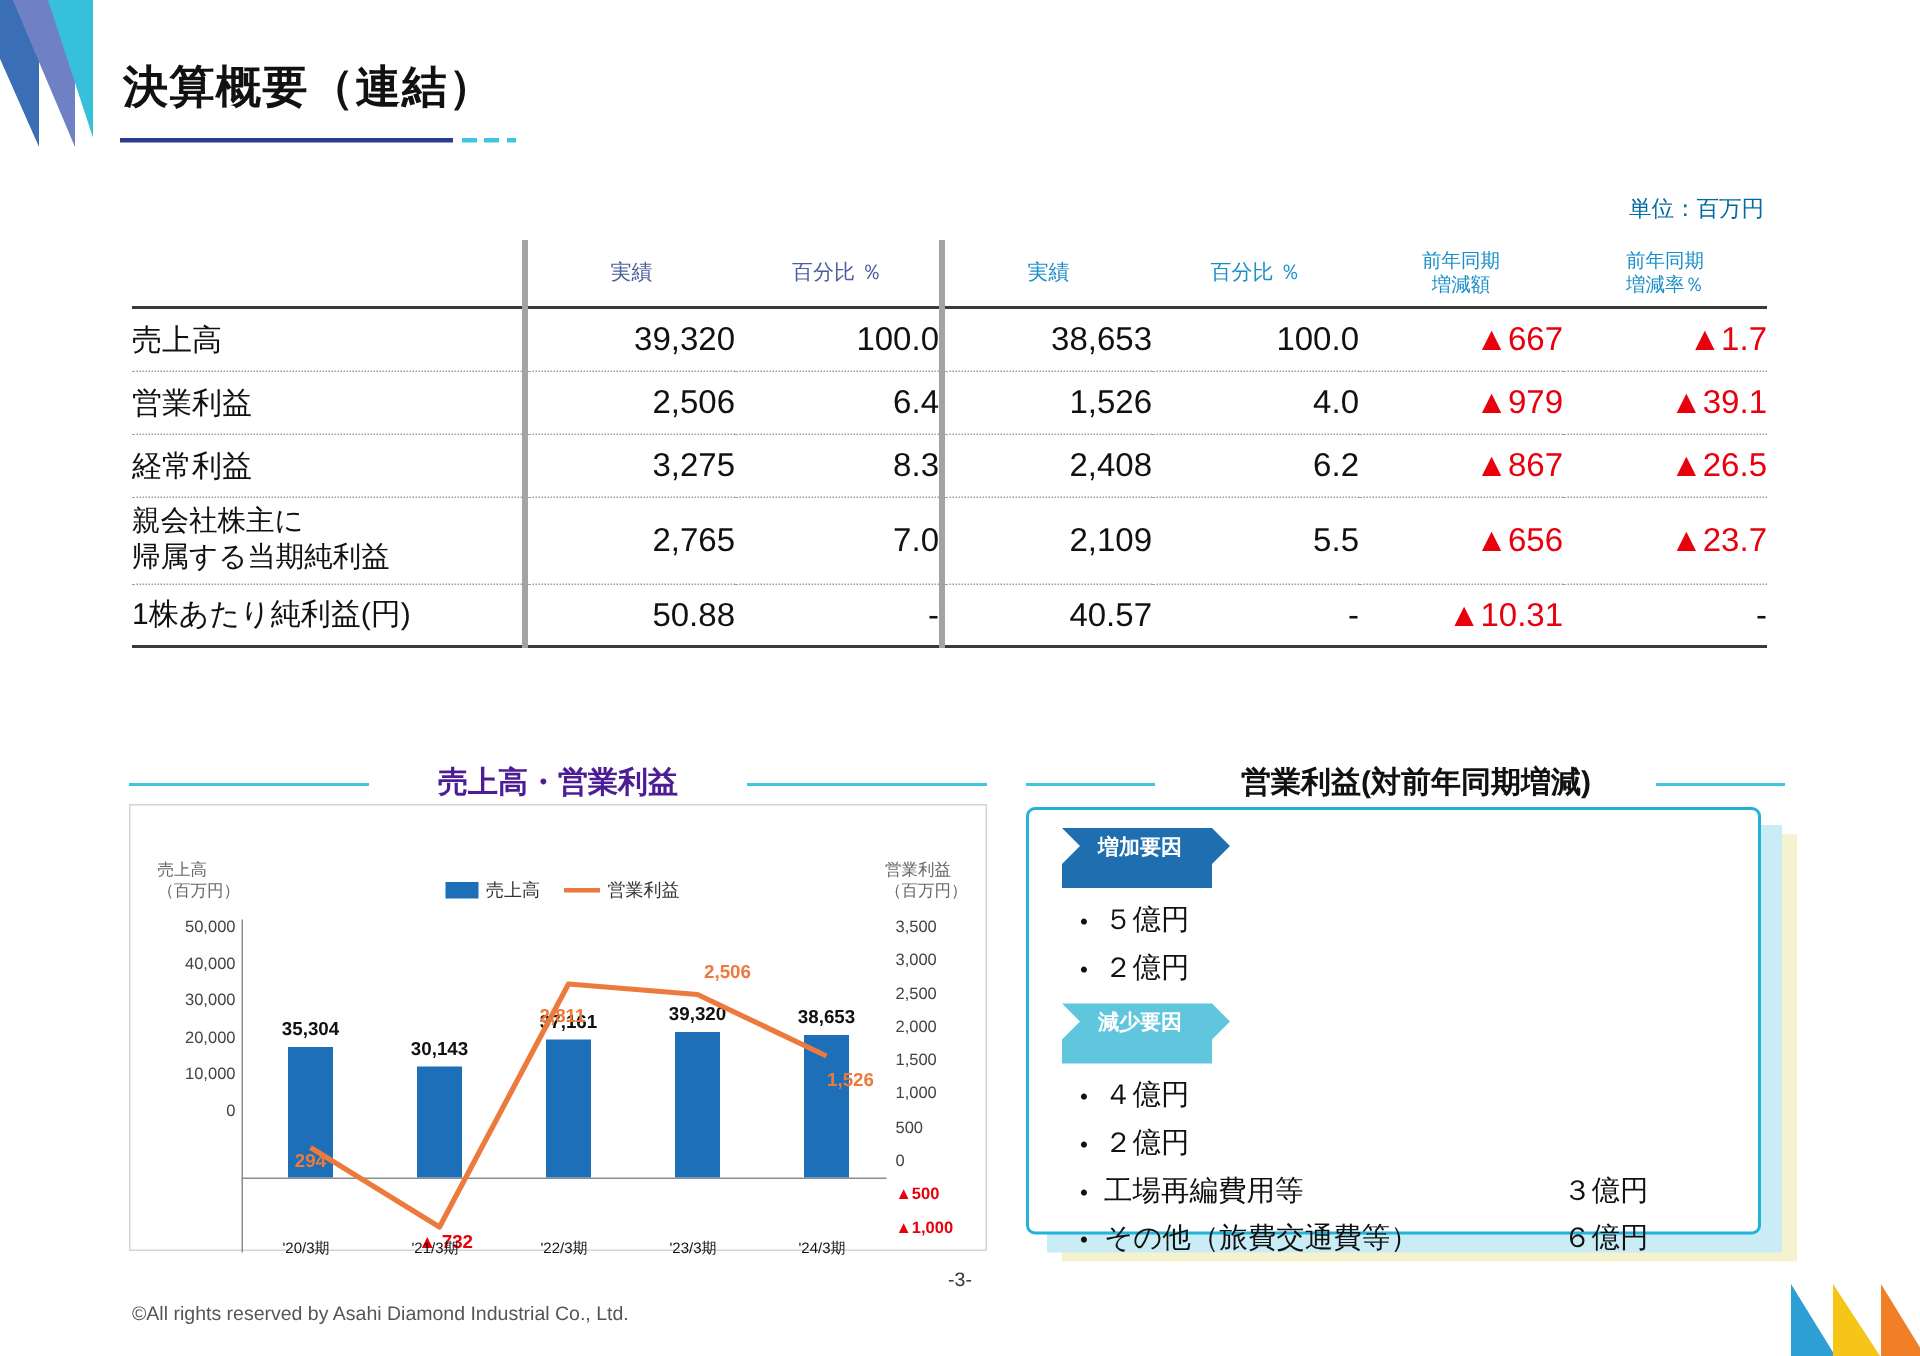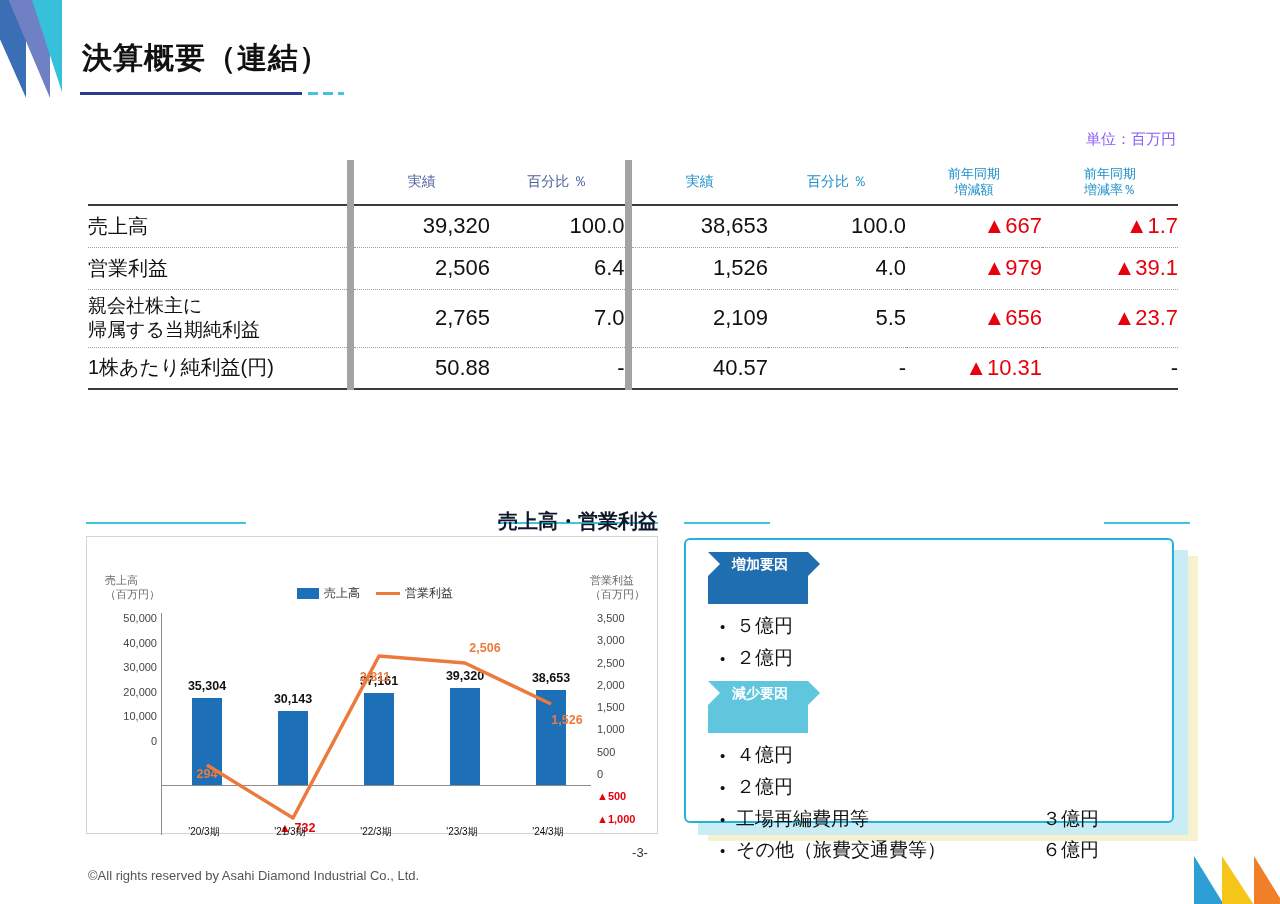--- a/index.html
+++ b/index.html
@@ -87,21 +87,21 @@
     position: absolute;
     left: 308px; top: 92px;
     width: 36px; height: 3px;
     background: repeating-linear-gradient(to right, #3fc6de 0 10px, transparent 10px 15px);
   }
 
   .unit-note {
     position: absolute;
     right: 104px; top: 130px;
     font-size: 15px;
-    color: #8b5cf6;
+    color: #0369a1;
   }
 
   
   .fin-table {
     position: absolute;
     left: 88px; top: 160px;
     width: 1090px;
     border-collapse: collapse;
     table-layout: fixed;
   }
@@ -171,33 +171,33 @@
   
   .fin-table tbody td {
     border-bottom: 1px dotted #9aa0a6;
   }
   .fin-table tbody tr:last-child td {
     border-bottom: 2px solid #3a3a3a;
   }
   .fin-table thead tr.sub th {
     border-bottom: 2px solid #3a3a3a;
   }
-  .sep-left { border-left: 7px solid #a3a3a3; }
+  .sep-left { border-left: 4px solid #a3a3a3; }
 
   
   .chart-panel {
     position: absolute;
     left: 86px; top: 508px;
     width: 572px; height: 326px;
   }
   .chart-title {
-    text-align: right;
+    text-align: center;
     font-size: 20px;
     font-weight: bold;
-    color: #0f172a;
+    color: #4c1d95;
     position: relative;
     z-index: 2;
   }
   .chart-title-line-l, .chart-title-line-r {
     position: absolute;
     top: 14px;
     height: 2px;
     background: #3fc6de;
   }
   .chart-title-line-l { left: 0; width: 160px; }
@@ -375,21 +375,21 @@
   }
 
   .ribbon {
     position: relative;
     display: inline-block;
     height: 36px;
     line-height: 24px;
     color: #fff;
     font-size: 14px;
     font-weight: bold;
-    padding: 0 20px 16px 24px;
+    padding: 0 20px 4px 24px;
     margin-left: 22px;
   }
   .ribbon.up { background: #1f6fb0; }
   .ribbon.down { background: #5fc6de; }
   .ribbon::before {
     content: "";
     position: absolute;
     left: 0; top: 0;
     width: 0; height: 0;
     border-left: 12px solid #fff;
@@ -503,20 +503,29 @@
     </tr>
     <tr>
       <td class="row-label">営業利益</td>
       <td class="num sep-left">2,506</td>
       <td class="num">6.4</td>
       <td class="num sep-left">1,526</td>
       <td class="num">4.0</td>
       <td class="num neg">▲979</td>
       <td class="num neg">▲39.1</td>
     </tr>
+    <tr>
+      <td class="row-label">経常利益</td>
+      <td class="num sep-left">3,275</td>
+      <td class="num">8.3</td>
+      <td class="num sep-left">2,408</td>
+      <td class="num">6.2</td>
+      <td class="num neg">▲867</td>
+      <td class="num neg">▲26.5</td>
+    </tr>
     <tr class="tall">
       <td class="row-label two-line">
         <div>親会社株主に</div>
         <div>帰属する当期純利益</div>
       </td>
       <td class="num sep-left">2,765</td>
       <td class="num">7.0</td>
       <td class="num sep-left">2,109</td>
       <td class="num">5.5</td>
       <td class="num neg">▲656</td>
@@ -613,20 +622,21 @@
       <div>'22/3期</div>
       <div>'23/3期</div>
       <div>'24/3期</div>
     </div>
   </div>
 </div>
 
 <div class="right-panel">
   <div class="rp-line-l"></div>
   <div class="rp-line-r"></div>
+  <div class="rp-title">営業利益(対前年同期増減)</div>
 
   <div class="shadow-yellow"></div>
   <div class="shadow-cyan"></div>
 
   <div class="rp-box">
     <div style="height:12px;"></div>
     <div class="ribbon up">増加要因</div>
     <ul class="factor-list">
       <li>
         <span class="bullet">•</span>

